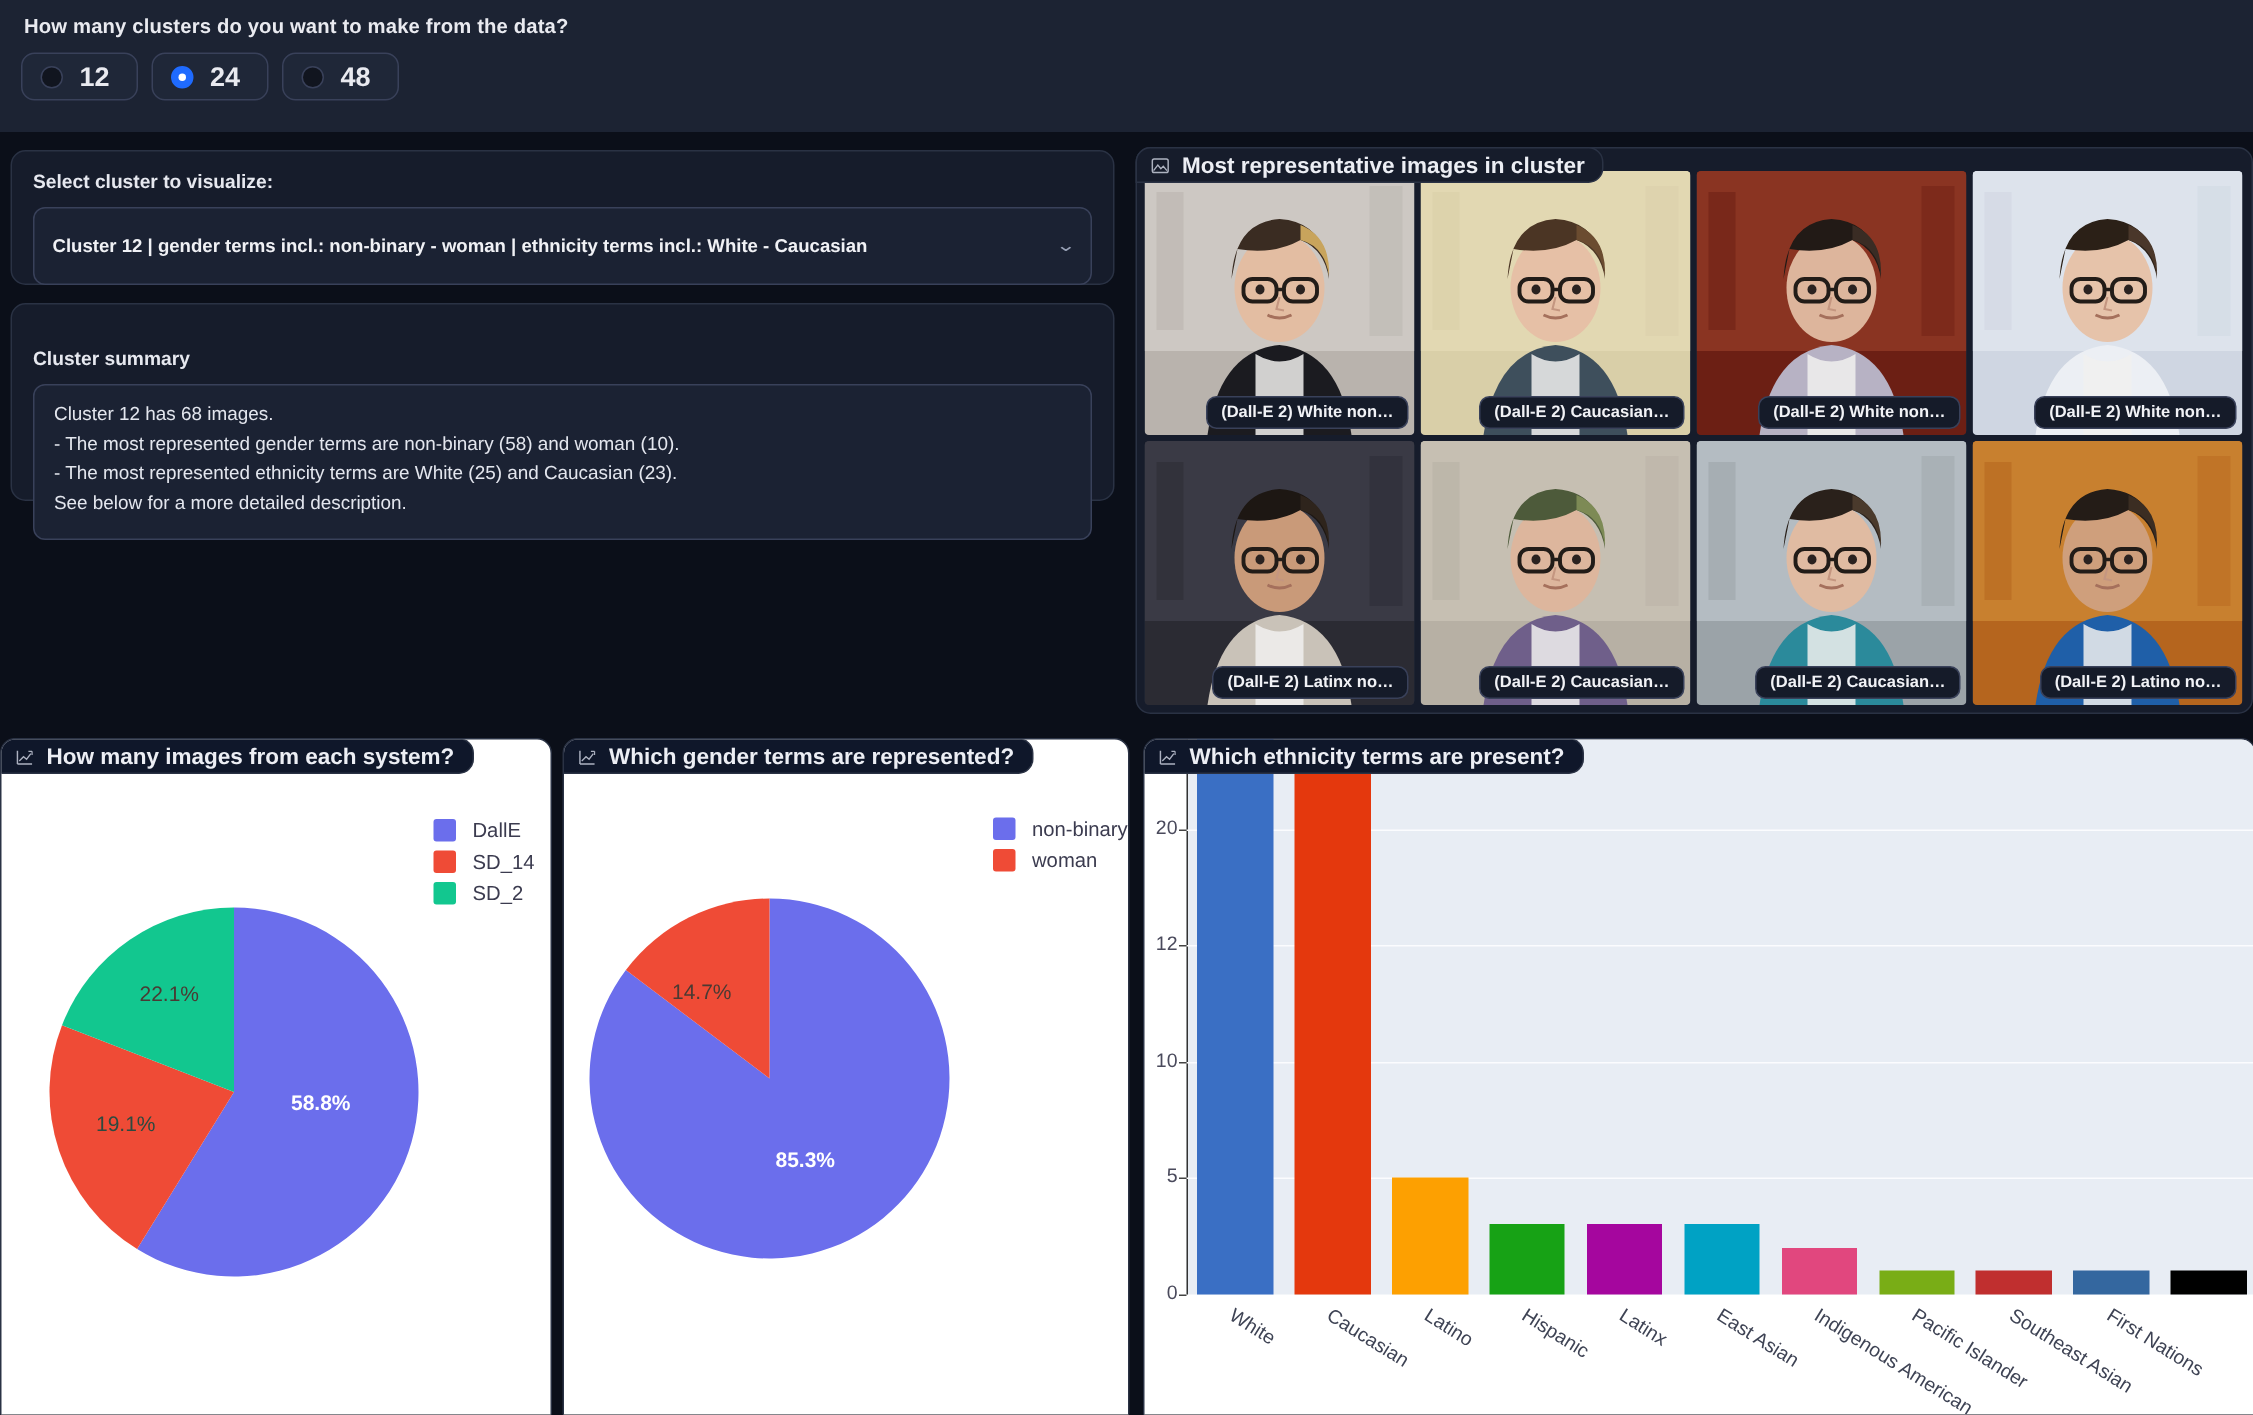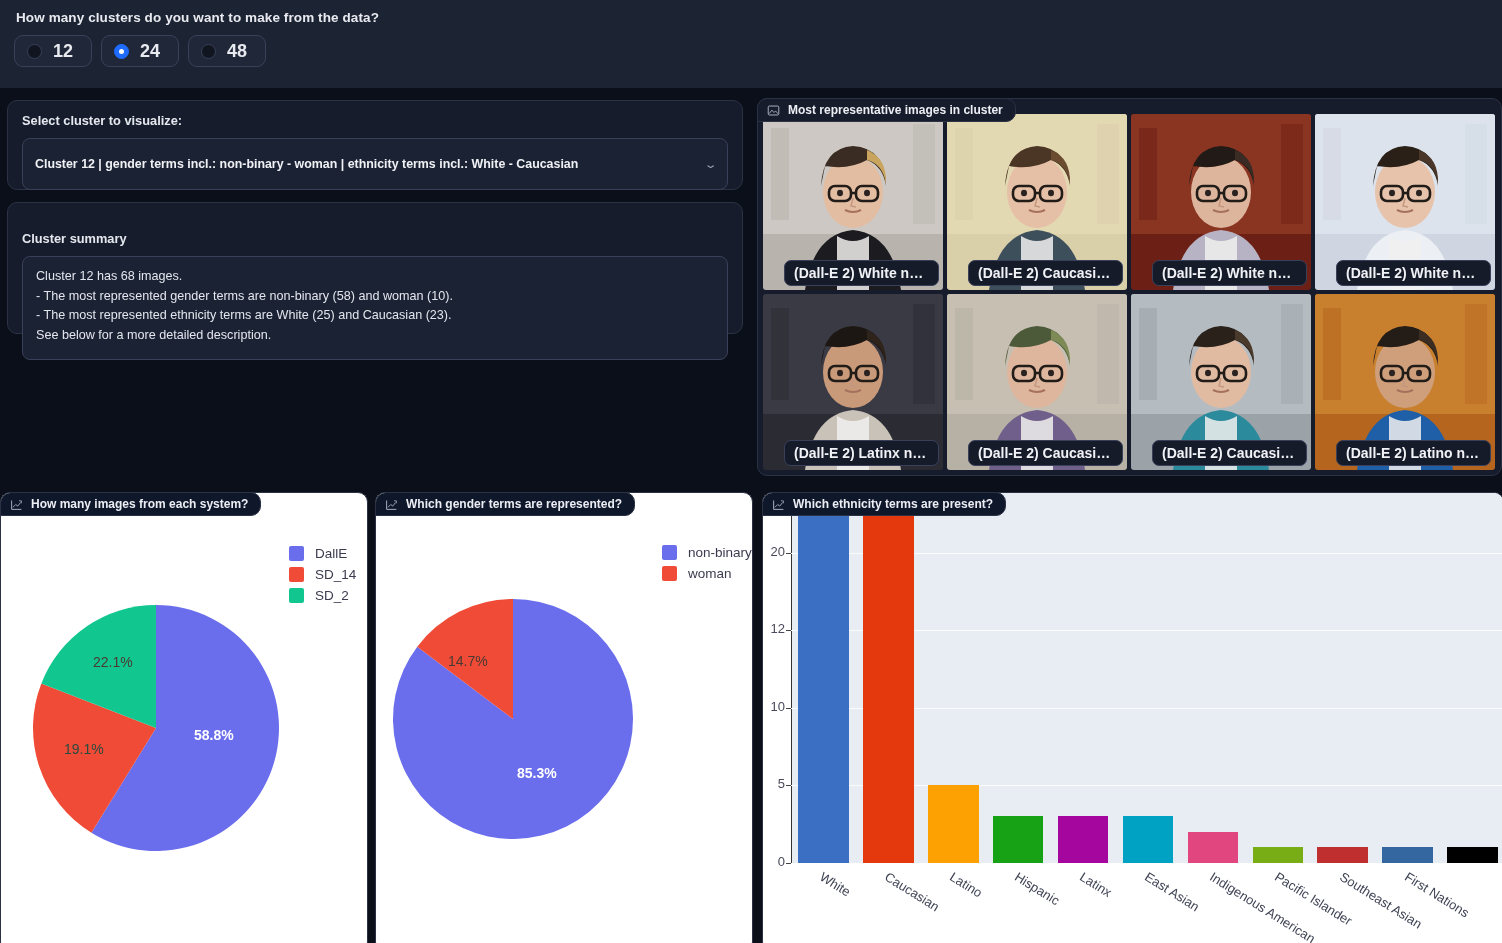--- a/index.html
+++ b/index.html
@@ -72,37 +72,37 @@
   #gallery {
     position: absolute; left: 757px; top: 98px; width: 745px; height: 378px;
     background: #161c2b; border: 1px solid #2a3244; border-radius: 10px;
   }
   .panel-chip {
     position: absolute; left: -1px; top: -1px; z-index: 5;
     display: flex; align-items: center; gap: 8px;
     background: #161c2b; border: 1px solid #2a3244;
     border-radius: 10px 10px 10px 0; height: 24px; padding: 0 12px 0 9px;
   }
-  .panel-chip .chip-label { color: #eceef4; font-size: 12px; font-weight: bold; white-space: nowrap; }
+  .panel-chip .chip-label { color: #eceef4; font-size: 15px; font-weight: bold; white-space: nowrap; }
   .chip-icon { width: 13px; height: 13px; flex: 0 0 auto; opacity: .85; }
 
   .grid {
     position: absolute; left: 5px; top: 15px;
     display: grid; grid-template-columns: repeat(4, 180px);
     grid-template-rows: 176px 176px; gap: 4px;
   }
   .thumb {
     position: relative; overflow: hidden; border-radius: 3px;
     background: #232a3a;
   }
   .thumb .art { position: absolute; inset: 0; }
   .cap {
     position: absolute; right: 4px; bottom: 4px; max-width: 155px;
     background: #151b29; border: 1px solid #39415a; border-radius: 7px;
-    color: #f1f2f6; font-size: 14px; font-weight: bold;
+    color: #f1f2f6; font-size: 11px; font-weight: bold;
     padding: 4px 9px; white-space: nowrap; overflow: hidden; text-overflow: ellipsis;
   }
 
   
   .chartpanel {
     position: absolute; background: #fff;
     border: 1px solid #2a3244; border-radius: 10px; overflow: hidden;
   }
   #panel-systems   { left: 0px;   top: 492px; width: 368px; height: 460px; }
   #panel-gender    { left: 375px; top: 492px; width: 378px; height: 460px; }

